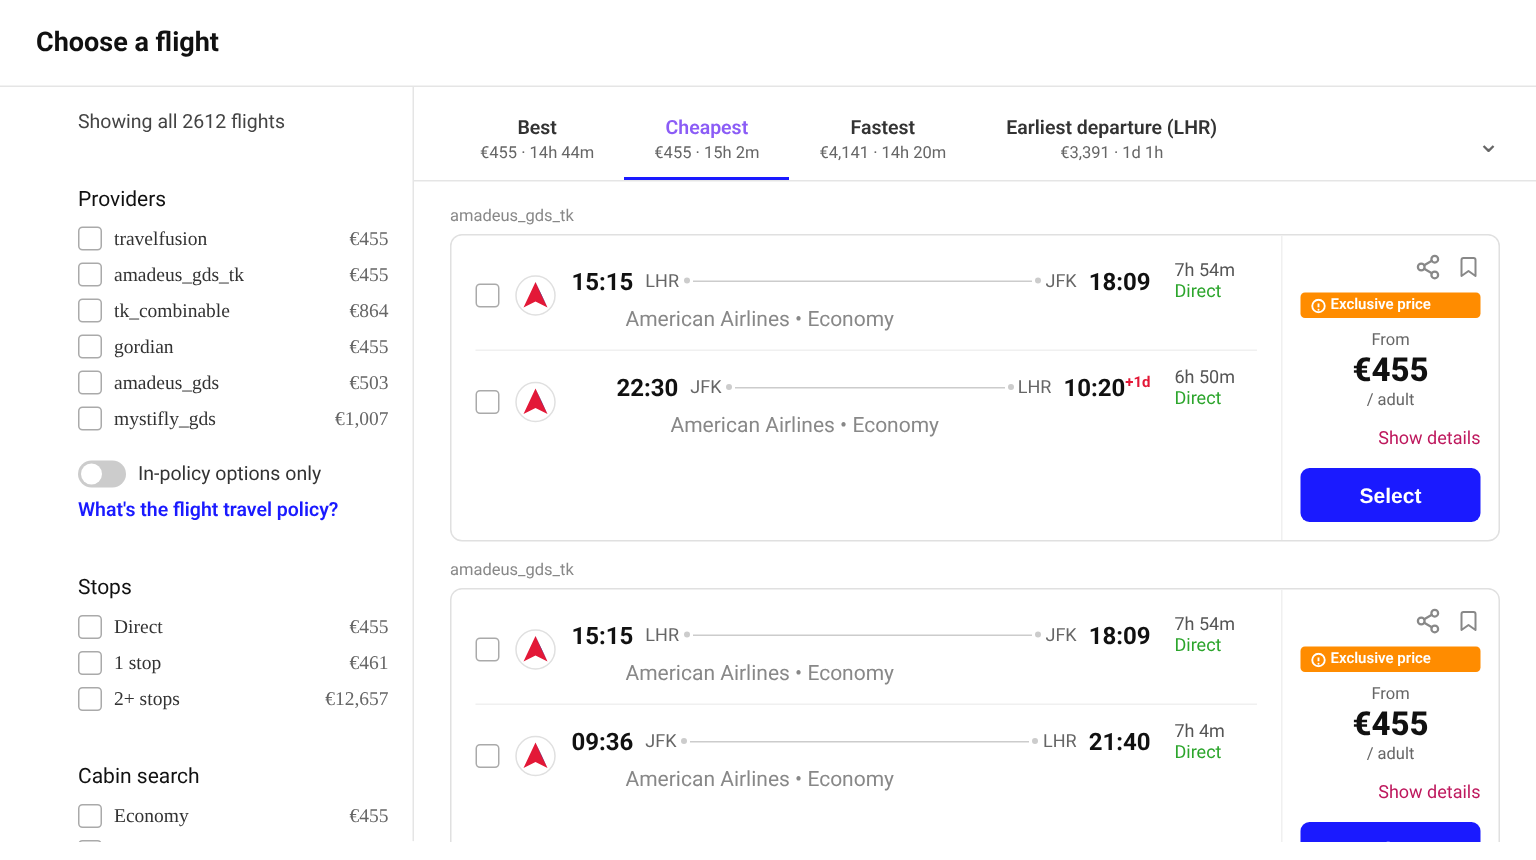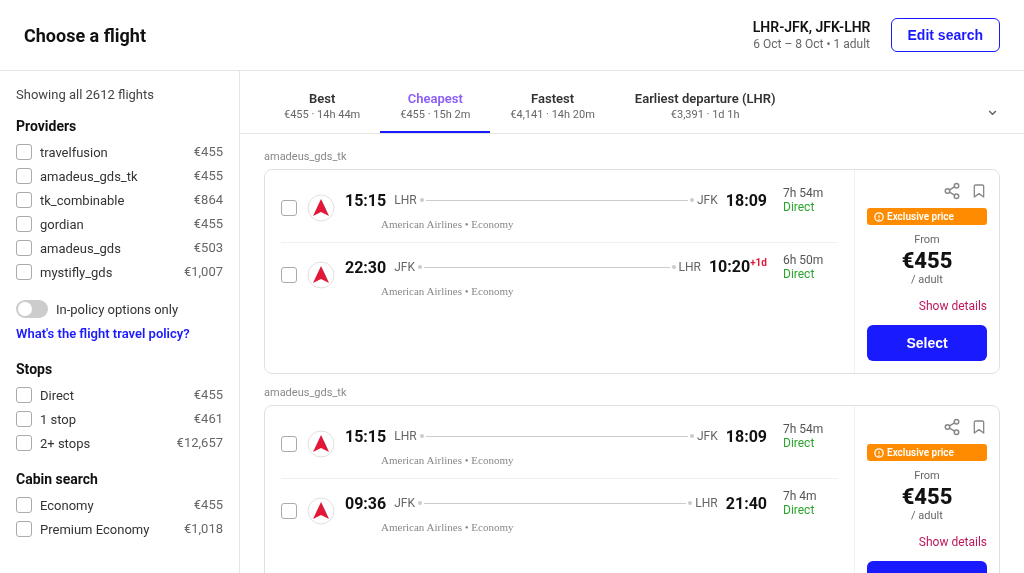--- a/index.html
+++ b/index.html
@@ -21,38 +21,39 @@
       border: 1px solid #1a1aff;
       background: #fff;
       color: #1a1aff;
       padding: 8px 16px;
       border-radius: 6px;
       font-size: 14px;
       font-weight: 600;
       cursor: pointer;
     }
 
-    .main { display: flex; height: calc(573px - 70px); overflow: hidden; }
+    .main { display: flex; height: calc(573px - 70px); overflow: hidden; padding-left: 36px; }
 
     
     .sidebar {
       width: 240px;
       min-width: 240px;
       padding: 16px;
       border-right: 1px solid #e5e5e5;
       overflow-y: auto;
     }
     .showing-text { font-size: 13px; color: #444; margin-bottom: 16px; }
     .filter-section { margin-bottom: 20px; }
-    .filter-title { font-size: 14px; font-weight: 700; color: #111; margin-bottom: 10px; }
+    .filter-title { font-size: 14px; font-weight: 400; color: #111; margin-bottom: 10px; margin-top: 36px; }
     .filter-item {
       display: flex;
       align-items: flex-start;
       justify-content: space-between;
       margin-bottom: 8px;
+      font-family: Liberation Serif, serif;
     }
     .filter-item-left { display: flex; align-items: center; gap: 8px; }
     .filter-checkbox {
       width: 16px;
       height: 16px;
       border: 1.5px solid #aaa;
       border-radius: 3px;
       flex-shrink: 0;
       cursor: pointer;
       background: #fff;
@@ -148,21 +149,21 @@
     .aa-logo {
       width: 28px;
       height: 28px;
       position: relative;
     }
     .aa-logo svg { width: 28px; height: 28px; }
     .leg-time { font-size: 16px; font-weight: 700; color: #111; }
     .leg-airport { font-size: 12px; color: #666; }
     .leg-duration { font-size: 12px; color: #555; min-width: 55px; }
     .leg-direct { font-size: 12px; color: #2ca52c; }
-    .leg-info { font-size: 11px; color: #888; margin-top: 4px; margin-left: 74px; font-family: Liberation Serif, serif; }
+    .leg-info { font-size: 14px; color: #888; margin-top: 4px; margin-left: 74px; }
     .action-icon {
       color: #888;
       cursor: pointer;
       font-size: 16px;
     }
 
     .exclusive-badge {
       background: #ff8c00;
       color: #fff;
       font-size: 10px;
@@ -213,27 +214,20 @@
       padding: 12px 12px;
       border-left: 1px solid #f0f0f0;
       justify-content: space-between;
     }
   </style>
 </head>
 <body>
 
 <div class="header">
   <span class="header-title">Choose a flight</span>
-  <div class="header-right">
-    <div class="header-route">
-      <div class="header-route-text">LHR-JFK, JFK-LHR</div>
-      <div class="header-route-details">6 Oct – 8 Oct • 1 adult</div>
-    </div>
-    <button class="edit-search-btn">Edit search</button>
-  </div>
 </div>
 
 <div class="main">
 
   <div class="sidebar">
     <div class="showing-text">Showing all 2612 flights</div>
 
     <div class="filter-section">
       <div class="filter-title">Providers</div>
 
@@ -397,21 +391,21 @@
       </div>
     </div>
                   <div style="border-top: 1px solid rgb(240, 240, 240); margin-bottom: 10px;"></div>
                   <div class="flight-leg">
       <div class="leg-checkbox"></div>
       <div class="aa-logo"><svg viewBox="0 0 28 28" fill="none" xmlns="http://www.w3.org/2000/svg">
     <circle cx="14" cy="14" r="13" fill="#fff" stroke="#e0e0e0" stroke-width="1"></circle>
     <path d="M14 5 L22 22 L14 18 L6 22 Z" fill="#e31837"></path>
     <path d="M14 5 L22 22 L18 14 Z" fill="#0033a0"></path>
   </svg></div>
-      <div style="display:flex;flex-direction:column;flex:1;">
+      <div style="display:flex;flex-direction:column;flex:1;margin-left:30px;">
         <div style="display:flex;align-items:center;gap:8px;">
           <span class="leg-time">22:30</span>
           <div style="display:flex;align-items:center;flex:1;gap:3px;">
             <span class="leg-airport">JFK</span>
             <div style="flex:1;display:flex;align-items:center;gap:2px;">
               <div style="width:4px;height:4px;border-radius:50%;background:#ccc;"></div>
               <div style="flex:1;height:1px;background:#ccc;"></div>
               <div style="width:4px;height:4px;border-radius:50%;background:#ccc;"></div>
             </div>
             <span class="leg-airport">LHR</span>

